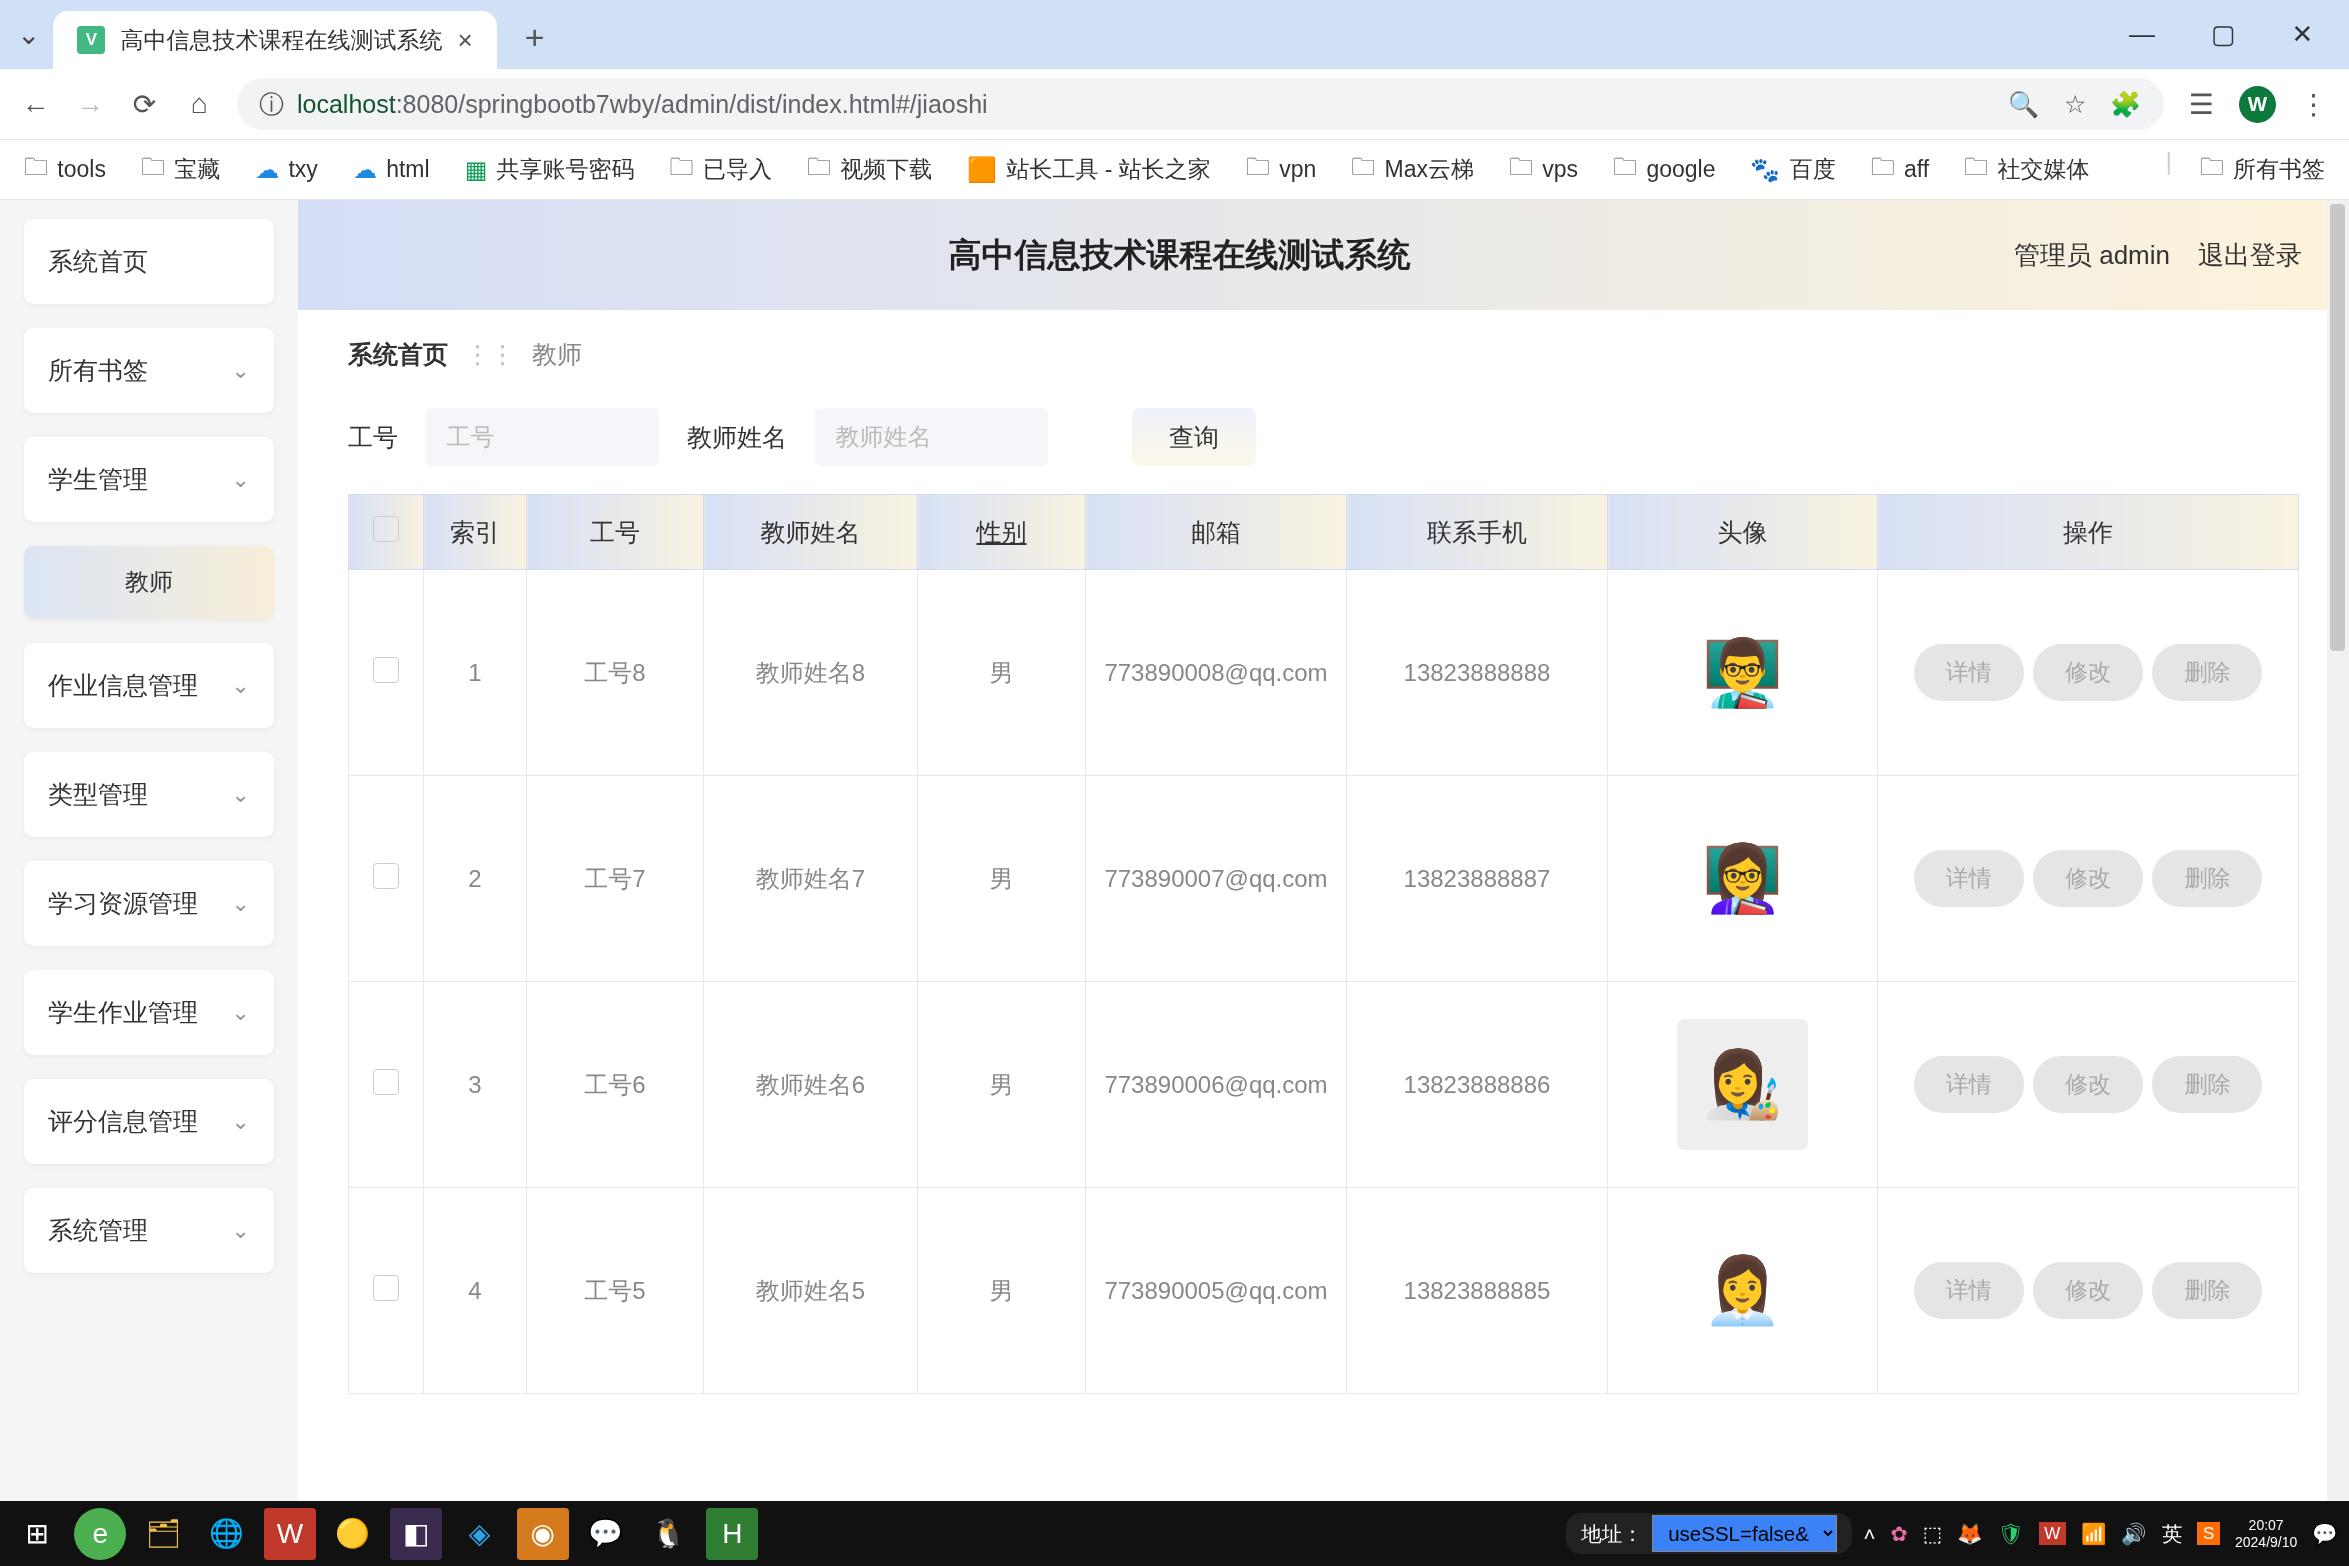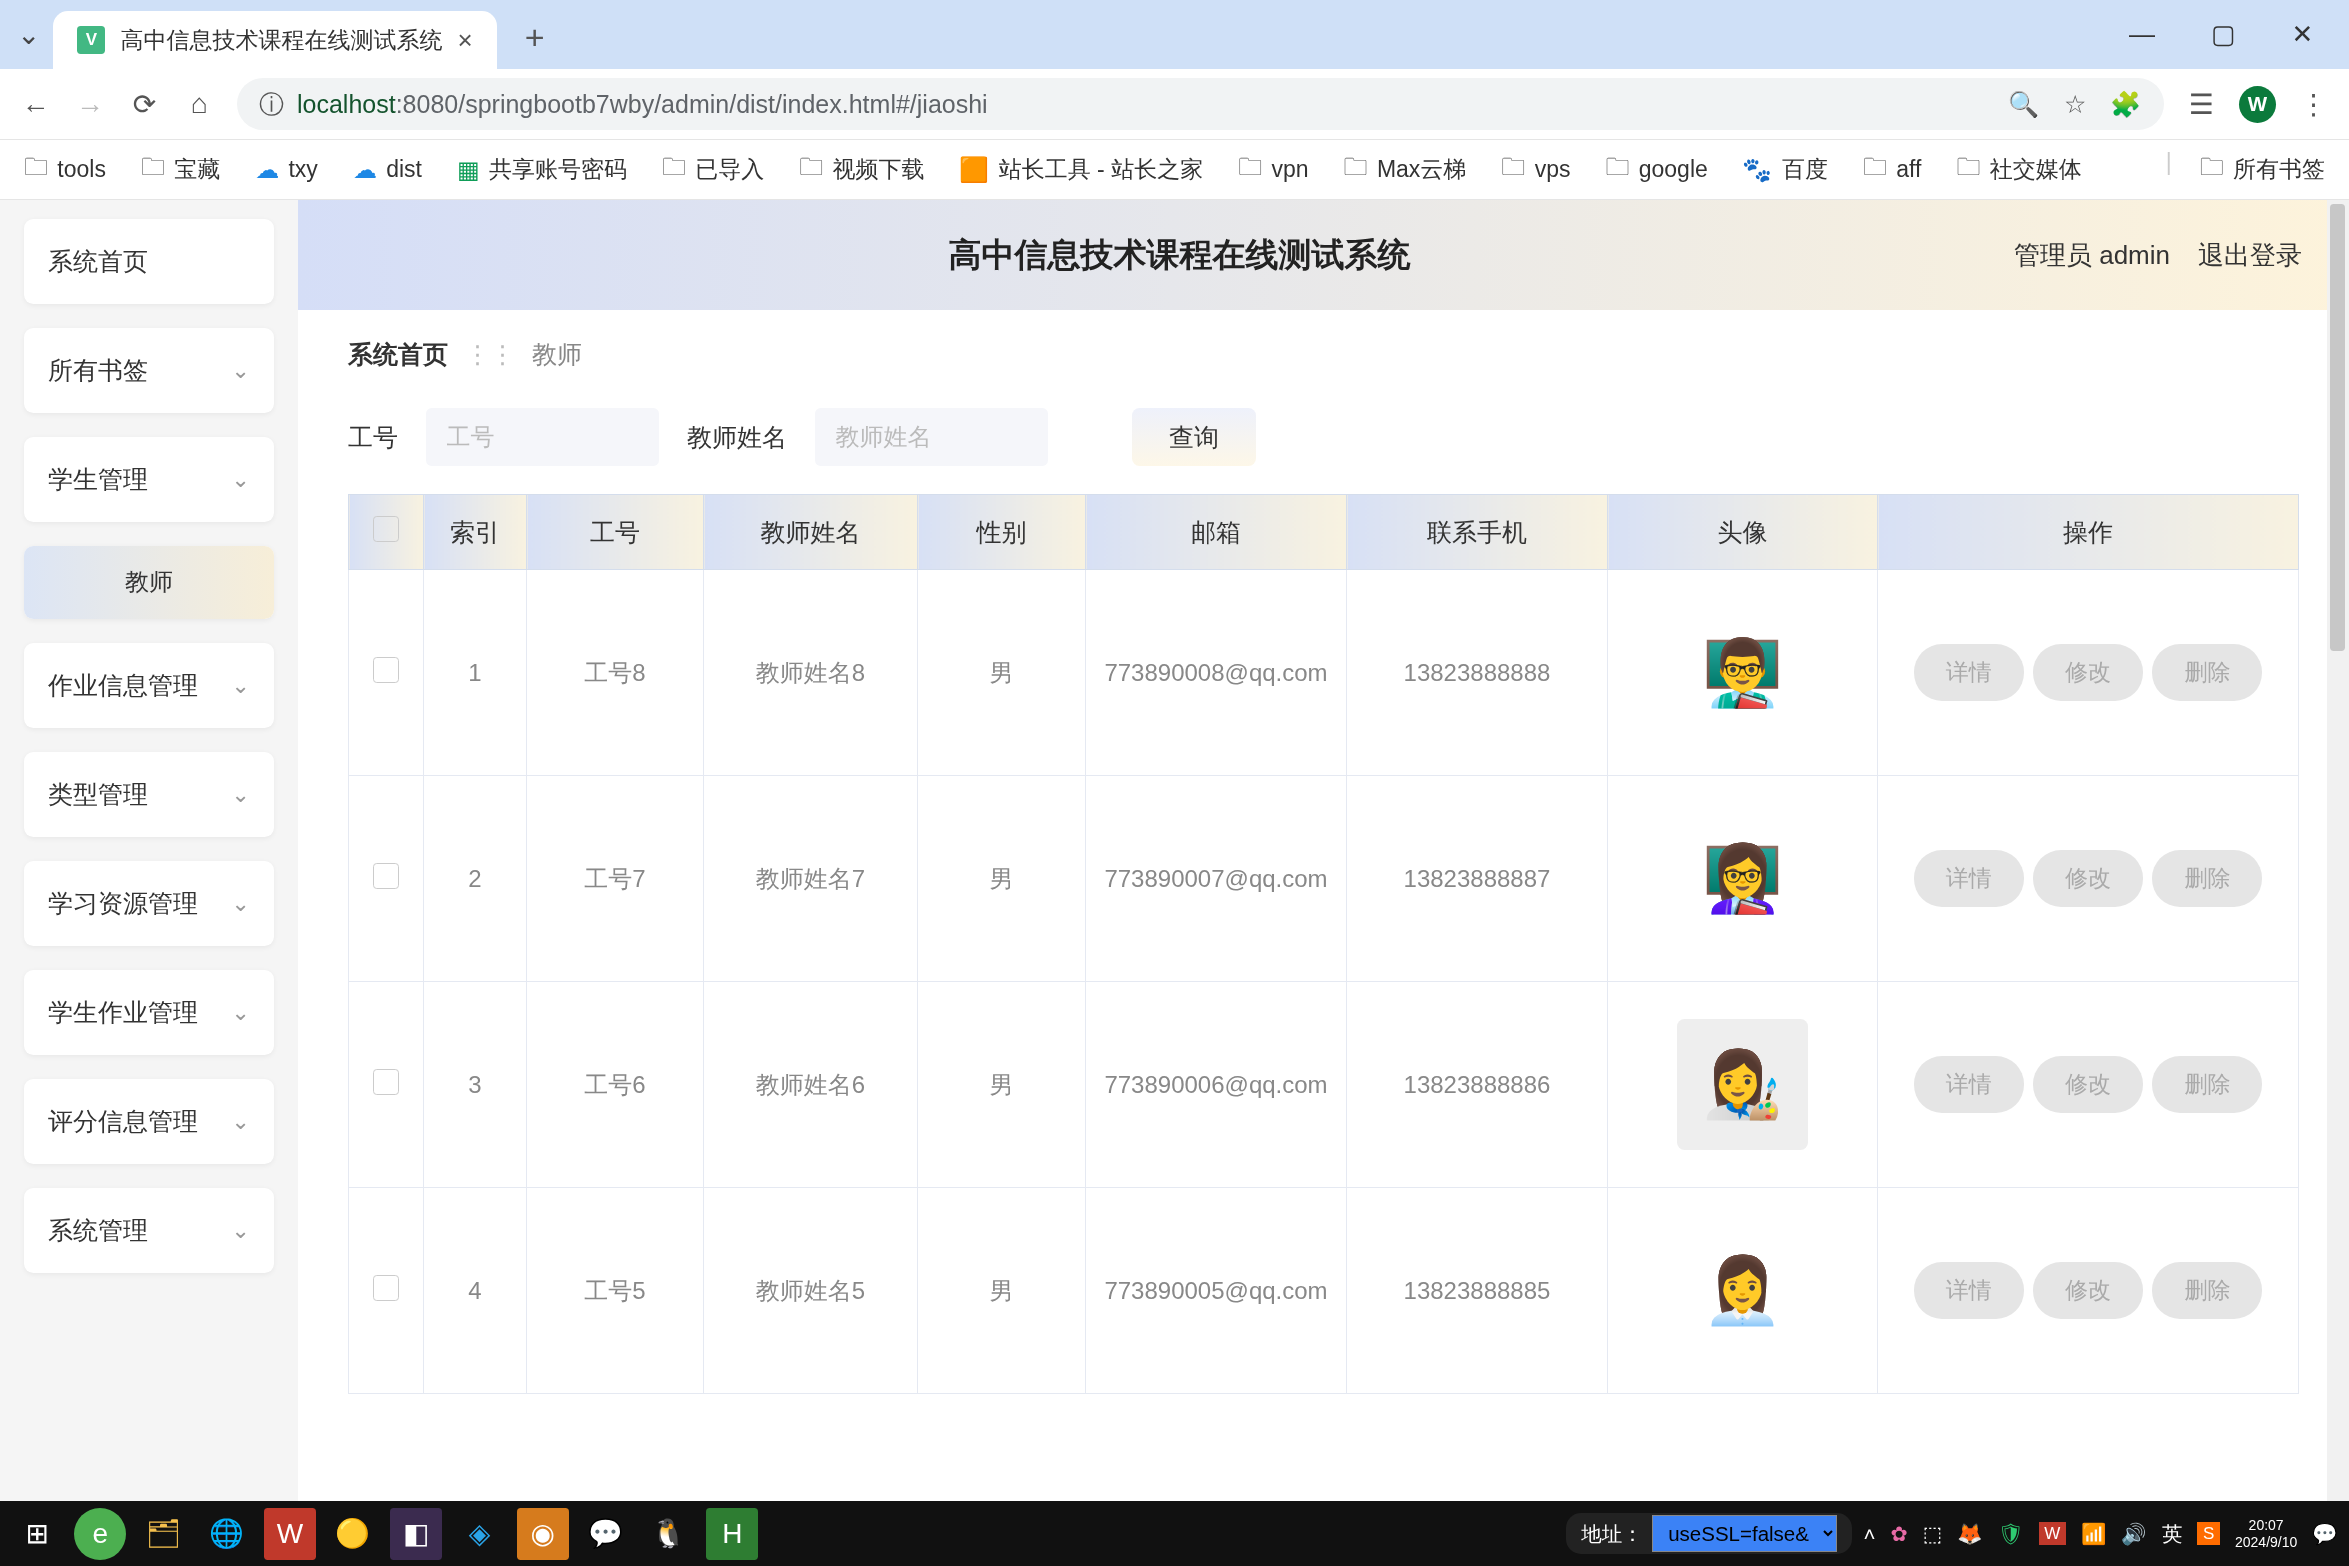--- a/index.html
+++ b/index.html
@@ -79,21 +79,21 @@
 .tb-spacer { flex: 1; }
 .tb-status { background: #222; height: 41px; border-radius: 15px; padding: 0 15px; display: flex; align-items: center; gap: 9.3px; }
 .tb-select { background: #3b82f6; color: #000; height: 37px; padding: 0 11.2px; border: 0.9px solid #888; font-size: 20.5px; }
 .tb-time { text-align: center; line-height: 1.2; font-size: 14px; }
 .tb-tray { display: flex; gap: 15px; align-items: center; }
 
 .col-chk { width: 75px; }
 .col-idx { width: 103px; }
 .col-id { width: 177px; }
 .col-name { width: 214px; }
-.col-gender { width: 168px; }
+.col-gender { width: 168px; text-decoration: underline; }
 .col-email { width: 261px; }
 .col-phone { width: 261px; }
 .col-avatar { width: 270px; }
 </style>
 </head>
 <body>
 
 <div class="browser-chrome">
   <div class="tab-strip">
     <span class="tab-caret">⌄</span>
@@ -137,21 +137,21 @@
     <span class="bm">
         <span class="bm-icon">🗀</span>
         <span>宝藏</span>
       </span>
     <span class="bm">
         <span class="bm-icon" style="color:#1e88e5">☁</span>
         <span>txy</span>
       </span>
     <span class="bm">
         <span class="bm-icon" style="color:#1e88e5">☁</span>
-        <span>dist</span>
+        <span>html</span>
       </span>
     <span class="bm">
         <span class="bm-icon" style="color:#0f9d58">▦</span>
         <span>共享账号密码</span>
       </span>
     <span class="bm">
         <span class="bm-icon">🗀</span>
         <span>已导入</span>
       </span>
     <span class="bm">

